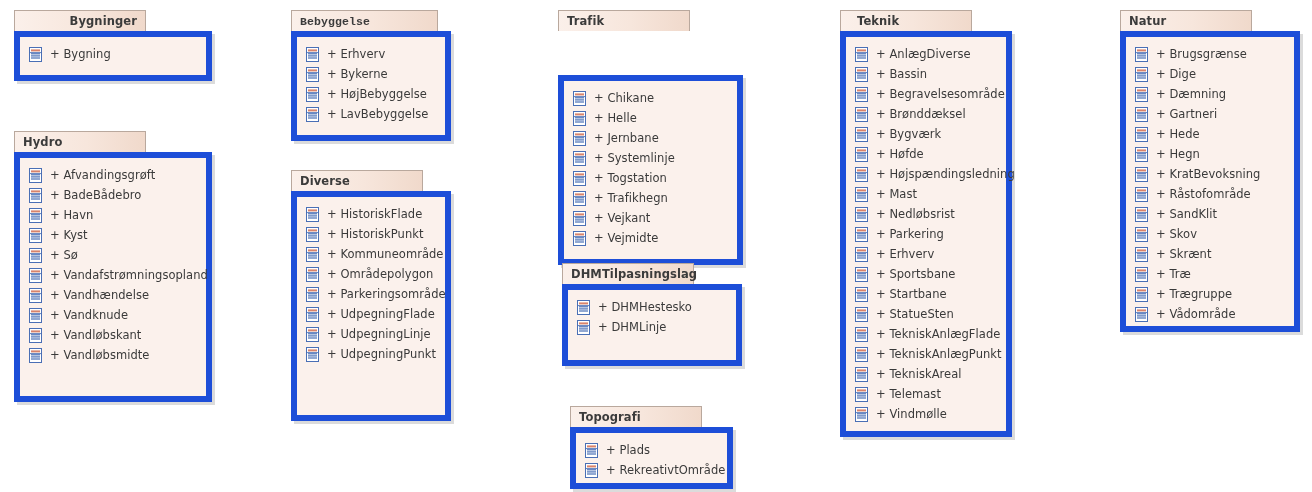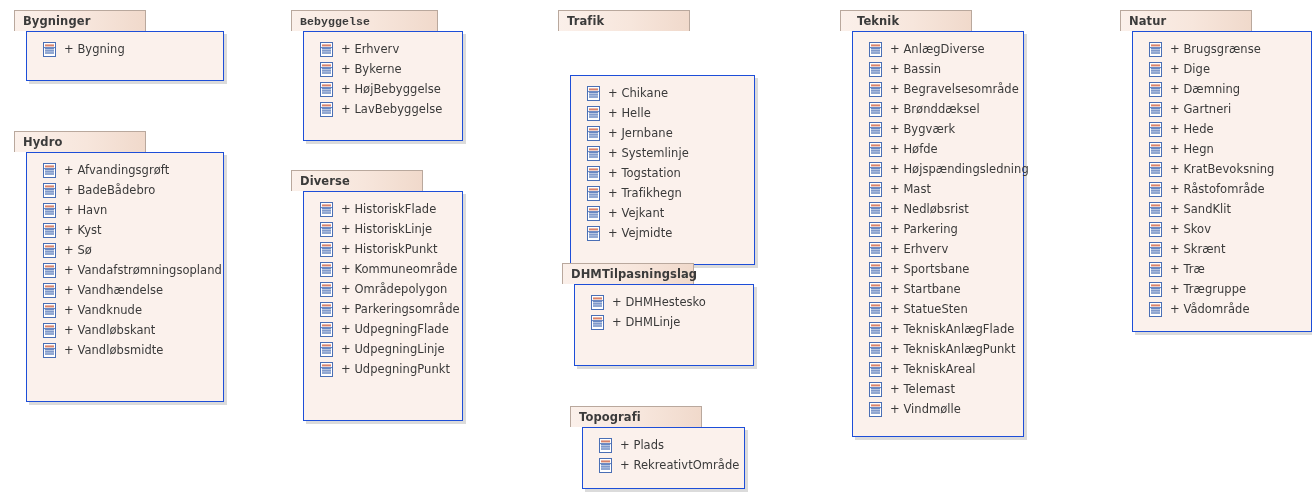--- a/index.html
+++ b/index.html
@@ -35,27 +35,27 @@
   }
   .pkg-tab-label {
     font-size: 11.5px;
     font-weight: bold;
     color: #3b3b3b;
     white-space: nowrap;
     letter-spacing: 0.1px;
   }
   .pkg-body {
     position: absolute;
-    left: 12px;
+    left: 0;
     box-sizing: border-box;
-    border: 1px solid #1d4ed8;
+    border: 6px solid #1d4ed8;
     background: #fbf1ec;
     box-shadow: 3px 3px 0 0 rgba(160,160,160,0.38);
     z-index: 2;
-    padding: 7px 0 9px 8px;
+    padding: 7px 0 9px 1px;
   }
 
   
   .cls-row {
     height: 20px;
     display: flex;
     align-items: center;
     padding-left: 8px;
     box-sizing: border-box;
   }
@@ -73,21 +73,21 @@
     height: 15px;
     flex: 0 0 auto;
     display: block;
   }
 </style>
 </head>
 <body>
 
 <div id="diagram-root">
     <div class="package" style="left: 14px; top: 10px;">
-      <div class="pkg-tab" style="width: 132px;">
+      <div class="pkg-tab" style="width: 132px; justify-content: flex-end;">
         <span class="pkg-tab-label">Bygninger</span>
       </div>
       <div class="pkg-body" style="top: 21px; width: 198px; height: 50px;">
         <div class="cls-row">
           <svg class="cls-icon" viewBox="0 0 13 15">
             <rect x="0.5" y="0.5" width="12" height="14" fill="#ffffff" stroke="#4a6fb5" stroke-width="1"></rect>
             <rect x="2" y="2.4" width="9" height="2" fill="#d8836b"></rect>
             <rect x="2" y="6.2" width="9" height="1.2" fill="#4a6fb5"></rect>
             <rect x="2" y="8.3" width="9" height="1.2" fill="#4a6fb5"></rect>
             <rect x="2" y="10.4" width="9" height="1.2" fill="#4a6fb5"></rect>
@@ -283,31 +283,20 @@
         </div>
         <div class="cls-row">
           <svg class="cls-icon" viewBox="0 0 13 15">
             <rect x="0.5" y="0.5" width="12" height="14" fill="#ffffff" stroke="#4a6fb5" stroke-width="1"></rect>
             <rect x="2" y="2.4" width="9" height="2" fill="#d8836b"></rect>
             <rect x="2" y="6.2" width="9" height="1.2" fill="#4a6fb5"></rect>
             <rect x="2" y="8.3" width="9" height="1.2" fill="#4a6fb5"></rect>
             <rect x="2" y="10.4" width="9" height="1.2" fill="#4a6fb5"></rect>
             <rect x="0.5" y="5.2" width="12" height="0.9" fill="#4a6fb5"></rect>
           </svg>
-          <span class="cls-label">+ HistoriskLinje</span>
-        </div>
-        <div class="cls-row">
-          <svg class="cls-icon" viewBox="0 0 13 15">
-            <rect x="0.5" y="0.5" width="12" height="14" fill="#ffffff" stroke="#4a6fb5" stroke-width="1"></rect>
-            <rect x="2" y="2.4" width="9" height="2" fill="#d8836b"></rect>
-            <rect x="2" y="6.2" width="9" height="1.2" fill="#4a6fb5"></rect>
-            <rect x="2" y="8.3" width="9" height="1.2" fill="#4a6fb5"></rect>
-            <rect x="2" y="10.4" width="9" height="1.2" fill="#4a6fb5"></rect>
-            <rect x="0.5" y="5.2" width="12" height="0.9" fill="#4a6fb5"></rect>
-          </svg>
           <span class="cls-label">+ HistoriskPunkt</span>
         </div>
         <div class="cls-row">
           <svg class="cls-icon" viewBox="0 0 13 15">
             <rect x="0.5" y="0.5" width="12" height="14" fill="#ffffff" stroke="#4a6fb5" stroke-width="1"></rect>
             <rect x="2" y="2.4" width="9" height="2" fill="#d8836b"></rect>
             <rect x="2" y="6.2" width="9" height="1.2" fill="#4a6fb5"></rect>
             <rect x="2" y="8.3" width="9" height="1.2" fill="#4a6fb5"></rect>
             <rect x="2" y="10.4" width="9" height="1.2" fill="#4a6fb5"></rect>
             <rect x="0.5" y="5.2" width="12" height="0.9" fill="#4a6fb5"></rect>

